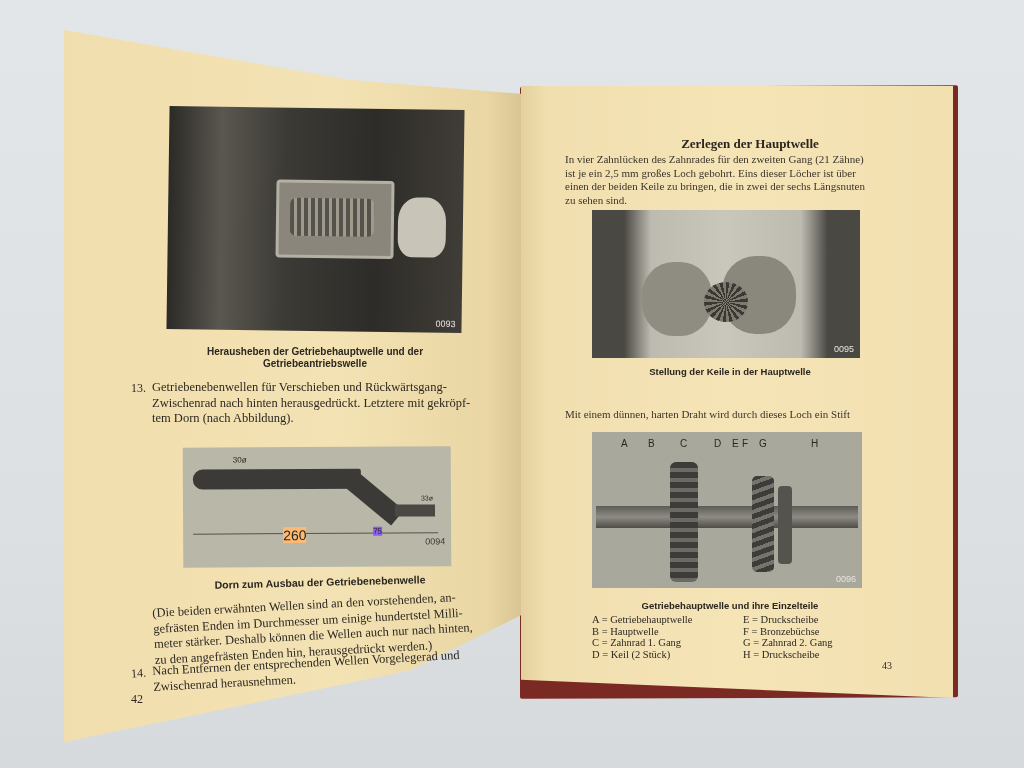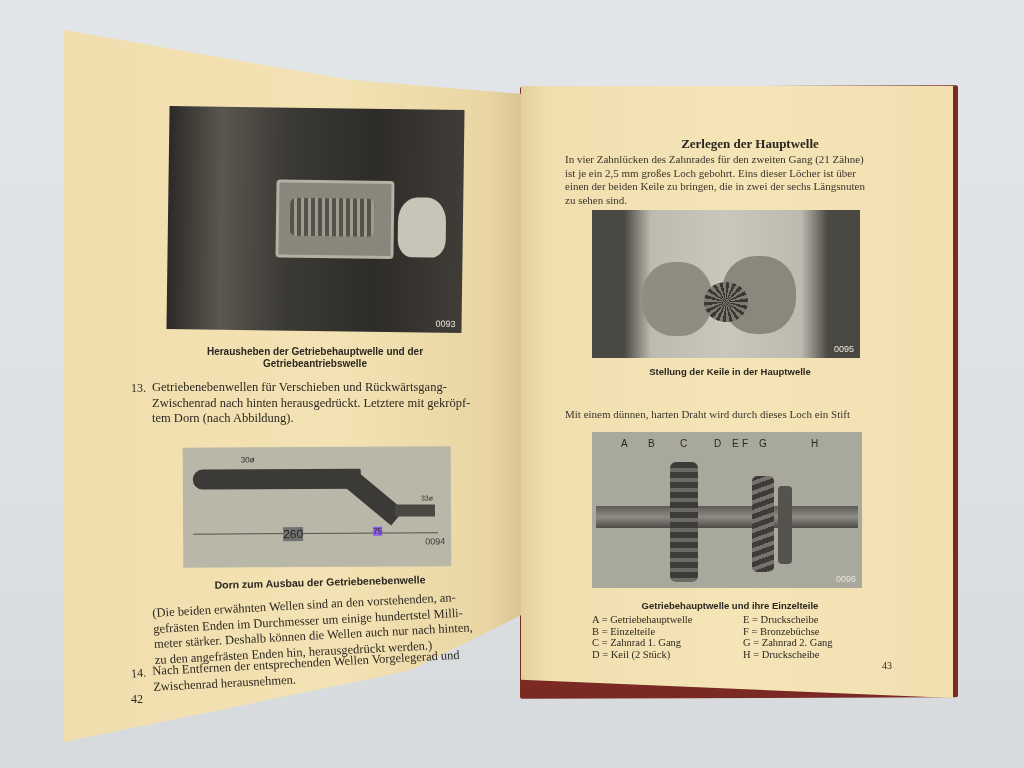--- a/index.html
+++ b/index.html
@@ -48,22 +48,22 @@
   <div>Getriebenebenwellen für Verschieben und Rückwärtsgang-</div>
   <div>Zwischenrad nach hinten herausgedrückt. Letztere mit gekröpf-</div>
   <div>tem Dorn (nach Abbildung).</div>
 </div>
 
 <div class="photo" style="left:183px;top:447px;width:268px;height:120px;background:#b8b7a8;transform:rotate(-0.3deg);">
   <div style="position:absolute;left:10px;top:22px;width:168px;height:20px;background:#3b3a36;border-radius:10px 2px 2px 10px;"></div>
   <div style="position:absolute;left:170px;top:24px;width:58px;height:20px;background:#3b3a36;transform:rotate(40deg);transform-origin:left center;"></div>
   <div style="position:absolute;left:212px;top:58px;width:40px;height:12px;background:#4a4843;"></div>
   <div style="position:absolute;left:10px;top:86px;width:245px;border-top:1px solid #55534c;"></div>
-  <span style="position:absolute;left:50px;top:8px;font-size:8px;font-family:'Liberation Sans',sans-serif;margin-left:8px;">30ø</span>
-  <span style="position:absolute;left:100px;top:80px;font-size:12px;font-family:'Liberation Sans',sans-serif;background:#737373;">260</span>
+  <span style="position:absolute;left:50px;top:8px;font-size:8px;font-family:'Liberation Sans',sans-serif;">30ø</span>
+  <span style="position:absolute;left:100px;top:80px;font-size:14px;font-family:'Liberation Sans',sans-serif;background:#fdba74;">260</span>
   <span style="position:absolute;left:190px;top:80px;font-size:8px;font-family:'Liberation Sans',sans-serif;background:#8b5cf6;">75</span>
   <span style="position:absolute;left:238px;top:48px;font-size:7px;font-family:'Liberation Sans',sans-serif;">33ø</span>
   <span class="tag" style="color:#3a3833;bottom:20px;">0094</span>
 </div>
 
 <div class="cap" style="left:205px;top:576px;width:230px;font-size:10.5px;transform:rotate(-1.5deg);">Dorn zum Ausbau der Getriebenebenwelle</div>
 
 <div class="txt" style="left:152px;top:606px;width:360px;transform:rotate(-3deg);transform-origin:left top;">
   <div>(Die beiden erwähnten Wellen sind an den vorstehenden, an-</div>
   <div>gefrästen Enden im Durchmesser um einige hundertstel Milli-</div>
@@ -118,21 +118,21 @@
     <span style="position:absolute;left:167px;">G</span>
     <span style="position:absolute;left:219px;">H</span>
   </div>
   <span class="tag">0096</span>
 </div>
 
 <div class="cap" style="left:620px;top:600px;width:220px;font-size:9.5px;">Getriebehauptwelle und ihre Einzelteile</div>
 
 <div class="legend" style="left:592px;top:614px;">
   <div><span>A</span> = <span>Getriebehauptwelle</span></div>
-  <div><span>B</span> = <span>Einzelteile</span></div>
+  <div><span>B</span> = <span>Hauptwelle</span></div>
   <div><span>C</span> = <span>Zahnrad 1. Gang</span></div>
   <div><span>D</span> = <span>Keil (2 Stück)</span></div>
 </div>
 <div class="legend" style="left:743px;top:614px;">
   <div><span>E</span> = <span>Druckscheibe</span></div>
   <div><span>F</span> = <span>Bronzebüchse</span></div>
   <div><span>G</span> = <span>Zahnrad 2. Gang</span></div>
   <div><span>H</span> = <span>Druckscheibe</span></div>
 </div>
 

